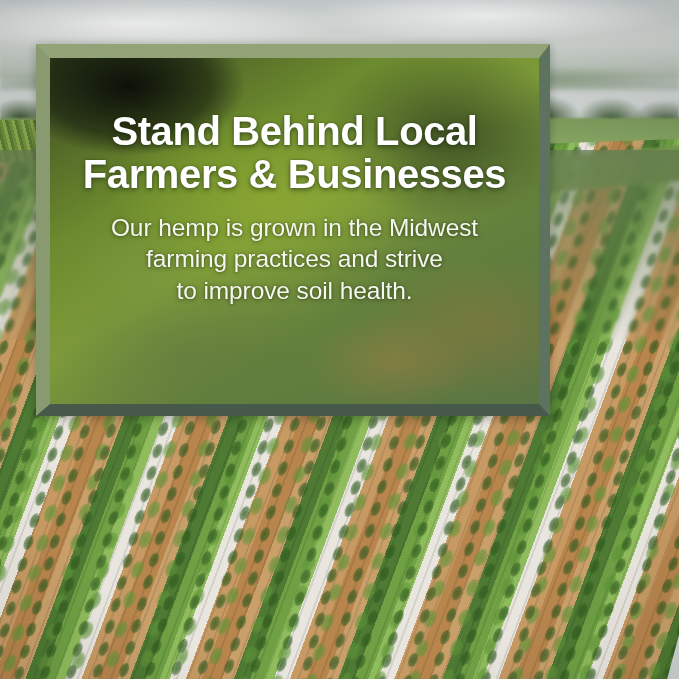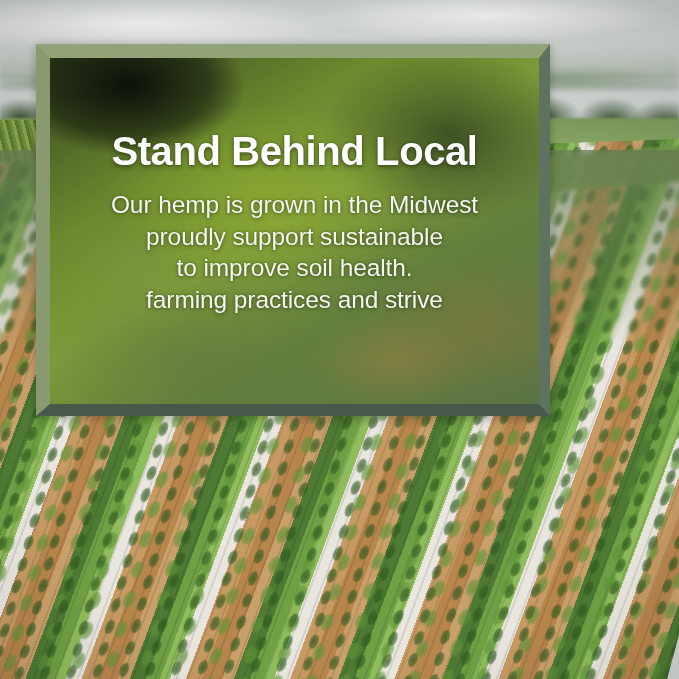--- a/index.html
+++ b/index.html
@@ -206,21 +206,21 @@
       radial-gradient(ellipse 120px 70px at 70% 88%, rgba(176,128,70,.40), rgba(176,128,70,0) 70%),
       radial-gradient(ellipse 90px 60px at 18% 60%, rgba(120,150,70,.35), rgba(120,150,70,0) 70%);
     pointer-events: none;
   }
 
   .card-inner {
     position: relative;
     z-index: 2;
     height: 100%;
     box-sizing: border-box;
-    padding: 72px 14px 0 14px;
+    padding: 52px 14px 0 14px;
     text-align: center;
   }
 
   .headline {
     margin: 0;
     color: #ffffff;
     font-weight: bold;
     font-size: 40px;
     line-height: 1.07;
     letter-spacing: -0.4px;
@@ -256,25 +256,25 @@
     <div class="lane"></div>
     <div class="field-depth"></div>
     <div class="photo-grade"></div>
   </div>
 
   <div id="card">
     <div class="card-inner">
 
       <h1 class="headline">
         <span class="headline-line">Stand Behind Local</span>
+        <span class="headline-line">Farmers &amp; Businesses</span>
       </h1>
 
       <p class="body-copy">
         <span class="body-line">Our hemp is grown in the Midwest</span>
-        <span class="body-line">proudly support sustainable</span>
+        <span class="body-line">farming practices and strive</span>
         <span class="body-line">to improve soil health.</span>
-        <span class="body-line">farming practices and strive</span>
       </p>
 
     </div>
   </div>
 
 </div>
 
 </body></html>

